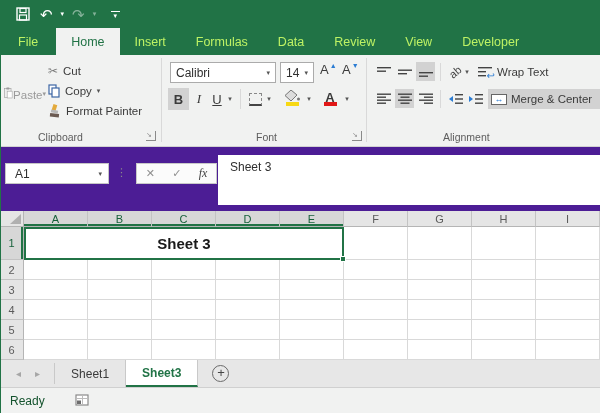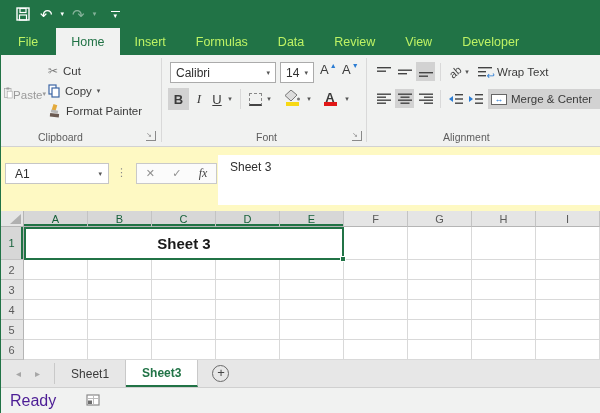--- a/index.html
+++ b/index.html
@@ -50,21 +50,21 @@
   .fmt.u { text-decoration:underline; width:16px; }
   .underbar { position:absolute; left:1px; right:1px; bottom:2px; height:4px; }
   .icon-stack { position:relative; width:15px; height:18px; }
 
   
   .al-btn { position:absolute; width:19px; height:19px; display:flex; align-items:center; justify-content:center; cursor:pointer; }
   .al-text-btn { position:absolute; height:20px; display:flex; align-items:center; gap:4px; cursor:pointer; white-space:nowrap; padding:0 3px; }
   .small-sep { position:absolute; width:1px; background:#d9d9d9; }
 
   
-  .formula-row { position:absolute; left:0; top:147px; width:600px; height:64px; background:#fef9c3; }
+  .formula-row { position:absolute; left:0; top:147px; width:600px; height:64px; background:#4c1d95; }
   .namebox { position:absolute; left:5px; top:16px; width:104px; height:21px; background:#fff; border:1px solid #c6c6c6; display:flex; align-items:center; justify-content:space-between; padding:0 6px 0 9px; font-size:12px; color:#2f2f2f; cursor:pointer; }
   .fdots { position:absolute; left:116px; top:19px; color:#8a8a8a; font-size:11px; }
   .fxbox { position:absolute; left:136px; top:16px; width:81px; height:21px; background:#fbfbfb; border:1px solid #c9c9c9; display:flex; align-items:center; justify-content:space-around; }
   .fxbox .g { color:#8f8f8f; font-size:11px; cursor:pointer; }
   .fxbox .fx { color:#444; font-family:"Liberation Serif", serif; font-style:italic; font-size:12px; cursor:pointer; }
   .formula-input { position:absolute; left:218px; top:8px; width:382px; height:50px; background:#fff; font-size:12px; color:#2f2f2f; padding:5px 0 0 12px; cursor:text; }
 
   
   .grid { position:absolute; left:0; top:211px; width:600px; height:149px; display:grid; grid-template-columns:24px repeat(9,64px); grid-template-rows:16px 33px repeat(5,20px); background:#fff; }
   .corner { position:relative; background:#e5e5e5; border-right:1px solid #b5b5b5; border-bottom:1px solid #b5b5b5; cursor:pointer; }
@@ -82,21 +82,21 @@
   .nav { display:flex; align-items:center; gap:14px; padding:0 14px 0 16px; }
   .nav .arr { color:#a6a6a6; font-size:10px; cursor:pointer; }
   .bar-sep { width:1px; background:#c9c9c9; margin:3px 0; }
   .stab { display:flex; align-items:center; justify-content:center; padding:0 16px; font-size:12px; color:#3a3a3a; cursor:pointer; border-right:1px solid #c9c9c9; }
   .stab.active { background:#fff; color:#217346; font-weight:bold; border-bottom:2px solid #217346; border-right:1px solid #c9c9c9; }
   .addsheet { display:flex; align-items:center; margin-left:14px; }
   .addsheet .circle { width:17px; height:17px; border:1px solid #6a6a6a; border-radius:50%; color:#444; font-size:13px; line-height:14px; text-align:center; cursor:pointer; }
 
   
   .statusbar { position:absolute; left:0; top:387px; width:600px; height:26px; background:#f1f2f1; border-top:1px solid #d0d0d0; display:flex; align-items:center; }
-  .statusbar .mode { font-size:16px; color:#4c1d95; padding-left:10px; }
+  .statusbar .mode { font-size:12px; color:#14532d; padding-left:10px; }
   .macro-icon { margin-left:30px; cursor:pointer; }
 </style>
 </head>
 <body>
 
 <div class="window">
   <div class="left-edge"></div>
 
   <div class="titlebar">
     <div class="qat">

